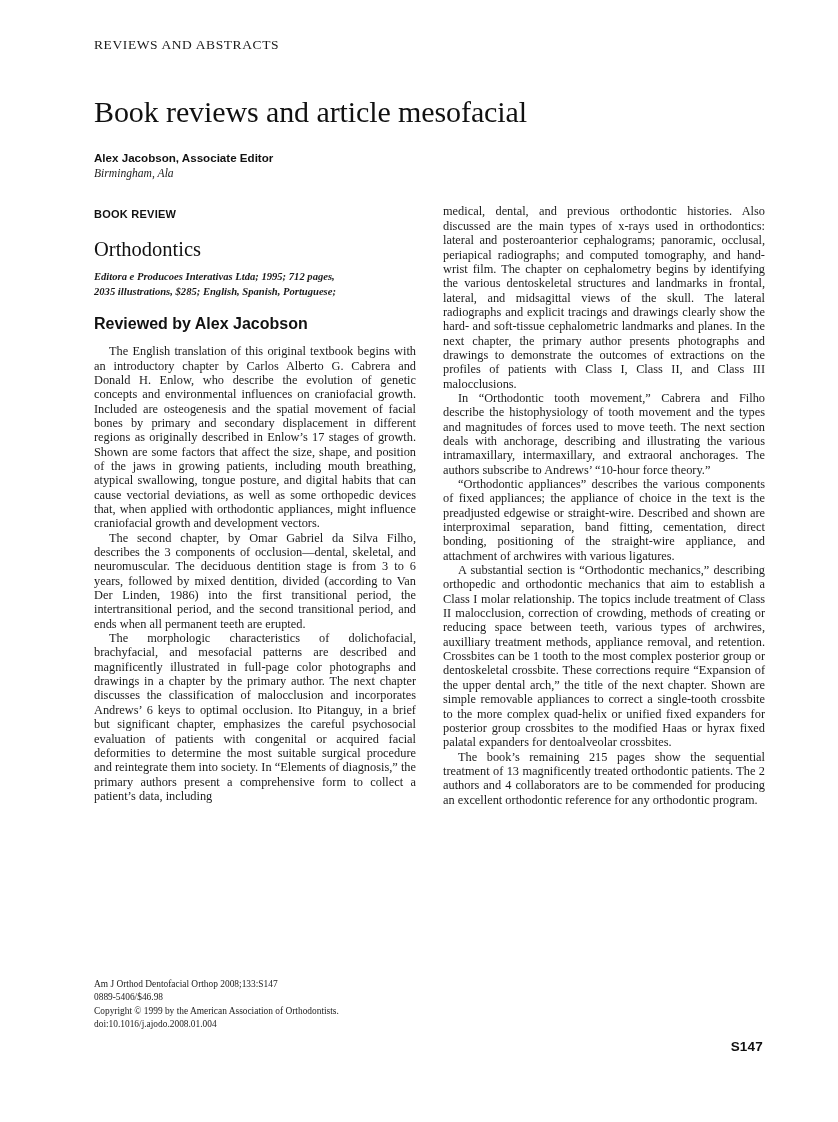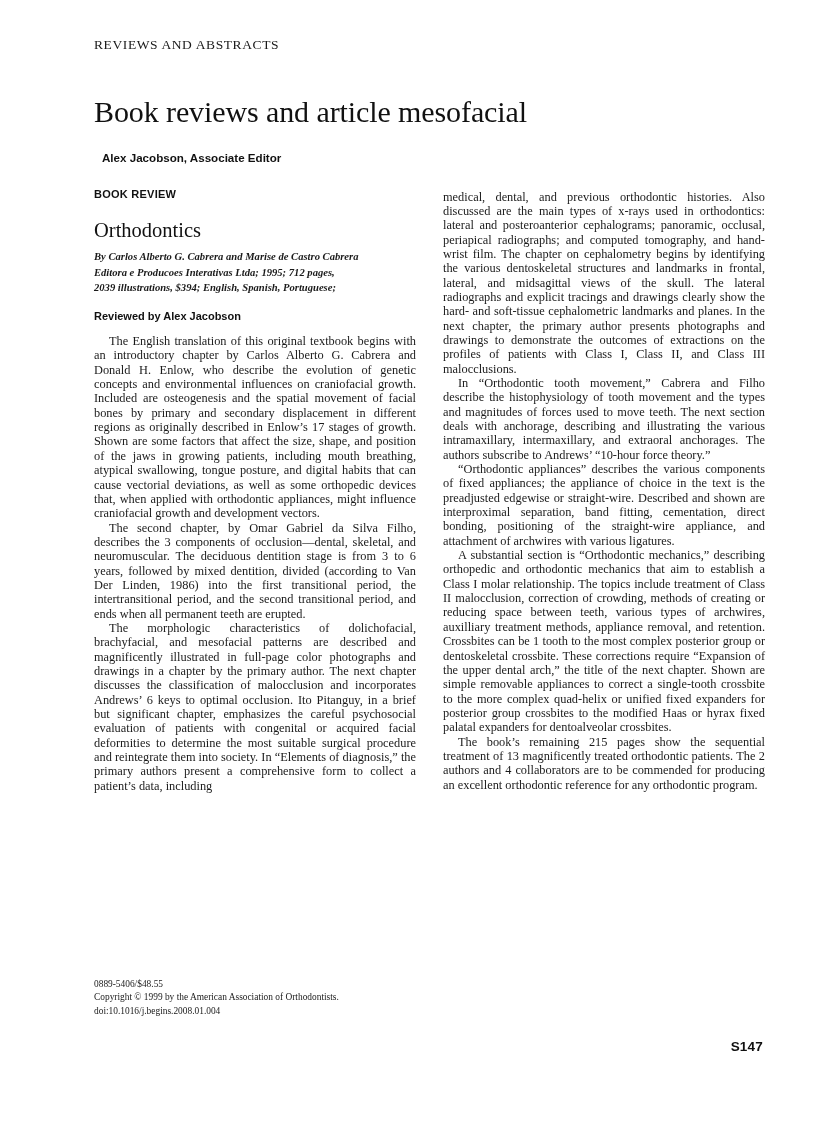--- a/index.html
+++ b/index.html
@@ -48,21 +48,21 @@
     margin: 0 0 21px 0;
   }
 
   
   .editor-name {
     font-family: "Liberation Sans", "DejaVu Sans", sans-serif;
     font-size: 11.6px;
     font-weight: bold;
     color: #111111;
     line-height: 1.3;
-    margin: 8px;
+    margin: 0;
   }
   .editor-location {
     font-family: "Liberation Serif", "DejaVu Serif", serif;
     font-size: 11.6px;
     font-style: italic;
     color: #1a1a1a;
     line-height: 1.3;
     margin: 1px 0 0 0;
   }
 
@@ -105,21 +105,21 @@
     font-style: italic;
     font-weight: bold;
     color: #1a1a1a;
     line-height: 1.47;
     margin: 0 0 14px 0;
   }
   .book-meta div { white-space: nowrap; }
 
   .reviewer {
     font-family: "Liberation Sans", "DejaVu Sans", sans-serif;
-    font-size: 11px;
+    font-size: 16px;
     font-weight: bold;
     color: #111111;
     margin: 0 0 11px 0;
     line-height: 1.2;
   }
 
   p.body {
     font-family: "Liberation Serif", "DejaVu Serif", serif;
     font-size: 12.35px;
     line-height: 14.35px;
@@ -161,33 +161,33 @@
 </head>
 <body>
 
 <div class="page">
 
   <div class="running-head">REVIEWS AND ABSTRACTS</div>
 
   <h1 class="article-title">Book reviews and article mesofacial</h1>
 
   <div class="editor-name">Alex Jacobson, Associate Editor</div>
+  <div class="editor-location">Birmingham, Ala</div>
 
   <div class="columns">
 
     <div class="col col-left">
 
       <div class="section-kicker">BOOK REVIEW</div>
 
       <h2 class="book-title">Orthodontics</h2>
 
       <div class="book-meta">
-        <div>By Carlos Alberto G. Cabrera and Marise de Castro Cabrera</div>
         <div>Editora e Producoes Interativas Ltda; 1995; 712 pages,</div>
-        <div>2039 illustrations, $394; English, Spanish, Portuguese;</div>
+        <div>2035 illustrations, $285; English, Spanish, Portuguese;</div>
       </div>
 
       <div class="reviewer">Reviewed by Alex Jacobson</div>
 
       <p class="body">The English translation of this original textbook begins with an introductory chapter by Carlos Alberto G. Cabrera and Donald H. Enlow, who describe the evolution of genetic concepts and environmental influences on craniofacial growth. Included are osteogenesis and the spatial movement of facial bones by primary and secondary displacement in different regions as originally described in Enlow’s 17 stages of growth. Shown are some factors that affect the size, shape, and position of the jaws in growing patients, including mouth breathing, atypical swallowing, tongue posture, and digital habits that can cause vectorial deviations, as well as some orthopedic devices that, when applied with orthodontic appliances, might influence craniofacial growth and development vectors.</p>
       <p class="body">The second chapter, by Omar Gabriel da Silva Filho, describes the 3 components of occlusion—dental, skeletal, and neuromuscular. The deciduous dentition stage is from 3 to 6 years, followed by mixed dentition, divided (according to Van Der Linden, 1986) into the first transitional period, the intertransitional period, and the second transitional period, and ends when all permanent teeth are erupted.</p>
       <p class="body">The morphologic characteristics of dolichofacial, brachyfacial, and mesofacial patterns are described and magnificently illustrated in full-page color photographs and drawings in a chapter by the primary author. The next chapter discusses the classification of malocclusion and incorporates Andrews’ 6 keys to optimal occlusion. Ito Pitanguy, in a brief but significant chapter, emphasizes the careful psychosocial evaluation of patients with congenital or acquired facial deformities to determine the most suitable surgical procedure and reintegrate them into society. In “Elements of diagnosis,” the primary authors present a comprehensive form to collect a patient’s data, including</p>
 
     </div>
 
@@ -197,20 +197,21 @@
       <p class="body">In “Orthodontic tooth movement,” Cabrera and Filho describe the histophysiology of tooth movement and the types and magnitudes of forces used to move teeth. The next section deals with anchorage, describing and illustrating the various intramaxillary, intermaxillary, and extraoral anchorages. The authors subscribe to Andrews’ “10-hour force theory.”</p>
       <p class="body">“Orthodontic appliances” describes the various components of fixed appliances; the appliance of choice in the text is the preadjusted edgewise or straight-wire. Described and shown are interproximal separation, band fitting, cementation, direct bonding, positioning of the straight-wire appliance, and attachment of archwires with various ligatures.</p>
       <p class="body">A substantial section is “Orthodontic mechanics,” describing orthopedic and orthodontic mechanics that aim to establish a Class I molar relationship. The topics include treatment of Class II malocclusion, correction of crowding, methods of creating or reducing space between teeth, various types of archwires, auxilliary treatment methods, appliance removal, and retention. Crossbites can be 1 tooth to the most complex posterior group or dentoskeletal crossbite. These corrections require “Expansion of the upper dental arch,” the title of the next chapter. Shown are simple removable appliances to correct a single-tooth crossbite to the more complex quad-helix or unified fixed expanders for posterior group crossbites to the modified Haas or hyrax fixed palatal expanders for dentoalveolar crossbites.</p>
       <p class="body">The book’s remaining 215 pages show the sequential treatment of 13 magnificently treated orthodontic patients. The 2 authors and 4 collaborators are to be commended for producing an excellent orthodontic reference for any orthodontic program.</p>
 
     </div>
 
   </div>
 
   <div class="imprint">
-    <div>0889-5406/$48.55</div>
+    <div>Am J Orthod Dentofacial Orthop 2008;133:S147</div>
+    <div>0889-5406/$46.98</div>
     <div>Copyright © 1999 by the American Association of Orthodontists.</div>
-    <div>doi:10.1016/j.begins.2008.01.004</div>
+    <div>doi:10.1016/j.ajodo.2008.01.004</div>
   </div>
 
   <div class="folio">S147</div>
 
 </div>
 
 </body></html>

